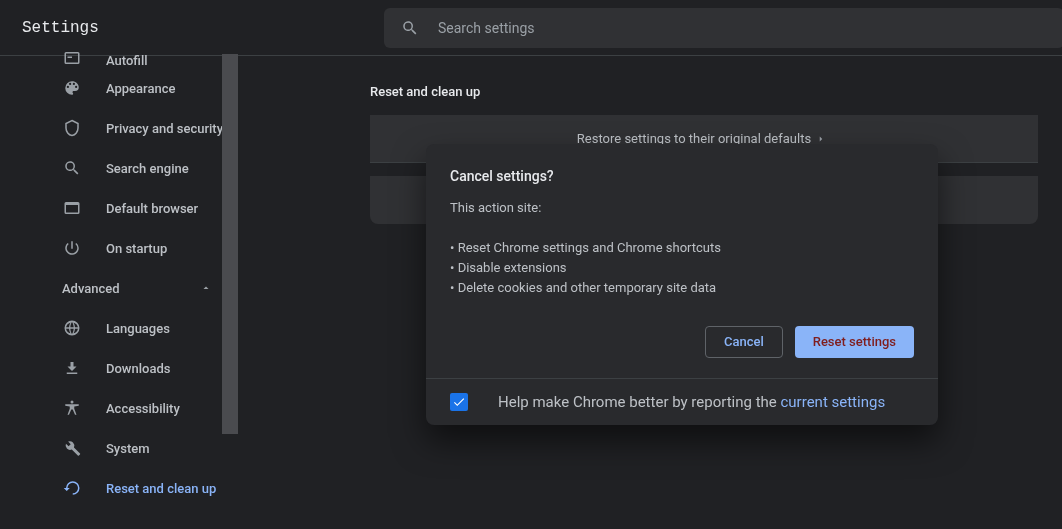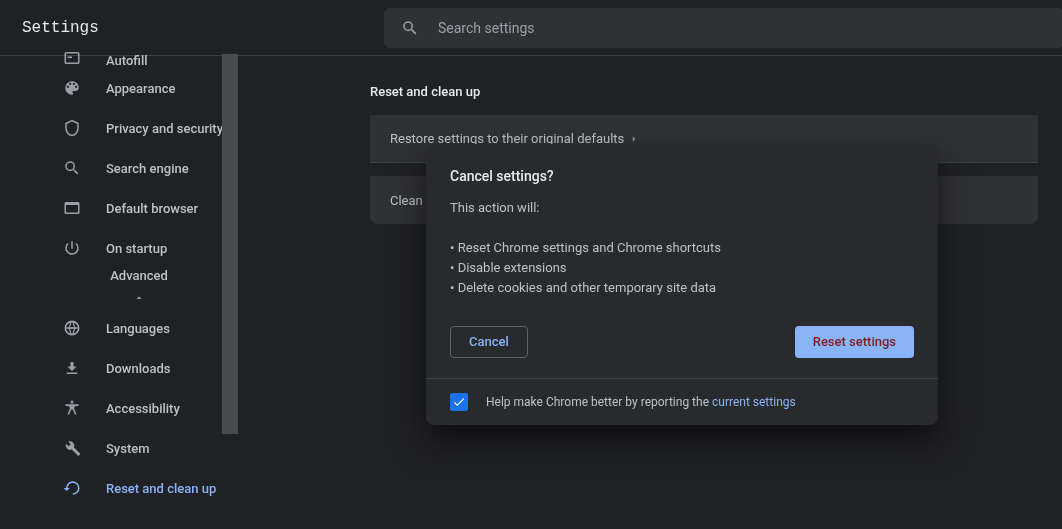--- a/index.html
+++ b/index.html
@@ -93,21 +93,20 @@
   .sb-section {
     display: flex;
     align-items: center;
     justify-content: space-between;
     height: 40px;
     padding: 0 22px 0 24px;
     color: var(--text-side);
     font-size: 13px;
     font-weight: 500;
     cursor: pointer;
-    flex-direction: column;
   }
 
   .sidebar-scrollbar {
     position: absolute;
     right: 0;
     top: 0;
     width: 16px;
     height: 100%;
     background: #202124;
   }
@@ -129,21 +128,21 @@
   }
   .section-title {
     font-size: 13px;
     color: var(--text);
     font-weight: 500;
     margin-bottom: 16px;
   }
   .option-row {
     display: flex;
     align-items: center;
-    justify-content: flex-start;
+    justify-content: center;
     height: 48px;
     padding: 0 20px;
     background: var(--bg-row);
     border-bottom: 1px solid var(--divider);
     color: var(--text-side);
     font-size: 13px;
     cursor: pointer;
     width: 668px;
     margin-top: 13px;
   }
@@ -163,21 +162,21 @@
     color: var(--text);
   }
   .dlg-body { padding: 22px 24px 20px 24px; font-size: 13px; line-height: 20px; }
   .dlg-title { font-size: 14px; font-weight: 500; color: var(--text); margin-bottom: 12px; }
   .dlg-lead  { color: var(--text-side); margin-bottom: 20px; }
   .dlg-bullets { color: var(--text-side); margin-bottom: 20px; }
   .dlg-note { color: var(--text-side); }
   .dlg-note a { color: var(--accent); text-decoration: none; cursor: pointer; }
   .dlg-actions {
     display: flex;
-    justify-content: space-between;
+    justify-content: flex-end;
     gap: 12px;
     margin-top: 28px;
   }
   .btn {
     height: 32px;
     padding: 0 18px;
     border-radius: 4px;
     font-size: 13px;
     font-weight: 500;
     cursor: pointer;
@@ -190,24 +189,24 @@
     border: 1px solid var(--ring);
   }
   .btn-primary {
     background: var(--accent);
     color: #7f1d1d;
     border: none;
   }
   .dlg-footer {
     display: flex;
     align-items: center;
-    gap: 18px;
+    gap: 30px;
     padding: 14px 24px;
     border-top: 1px solid var(--divider);
-    font-size: 12px;
+    font-size: 15px;
     color: var(--text-side);
   }
   .dlg-footer a { color: var(--accent); text-decoration: none; cursor: pointer; }
   .chk {
     width: 18px; height: 18px;
     border-radius: 2px;
     background: #1a73e8;
     display: inline-flex;
     align-items: center;
     justify-content: center;
@@ -378,21 +377,21 @@
             <path d="M9 6l6 6-6 6z"></path>
           </svg>
       </span>
     </div>
   </div>
 </div>
 
 <div class="dialog">
   <div class="dlg-body">
     <div class="dlg-title">Cancel settings?</div>
-    <div class="dlg-lead">This action will:</div>
+    <div class="dlg-lead">This action site:</div>
     <div class="dlg-bullets">
       <div>• <span>Reset Chrome settings and Chrome shortcuts</span></div>
       <div>• <span>Disable extensions</span></div>
       <div>• <span>Delete cookies and other temporary site data</span></div>
     </div>
     <div class="dlg-actions">
       <div class="btn btn-ghost">Cancel</div>
       <div class="btn btn-primary">Reset settings</div>
     </div>
   </div>

